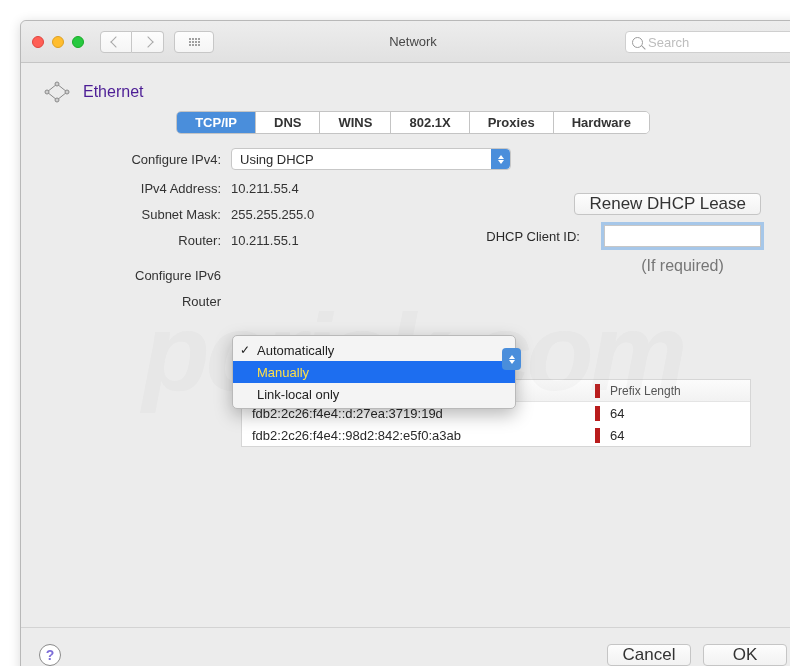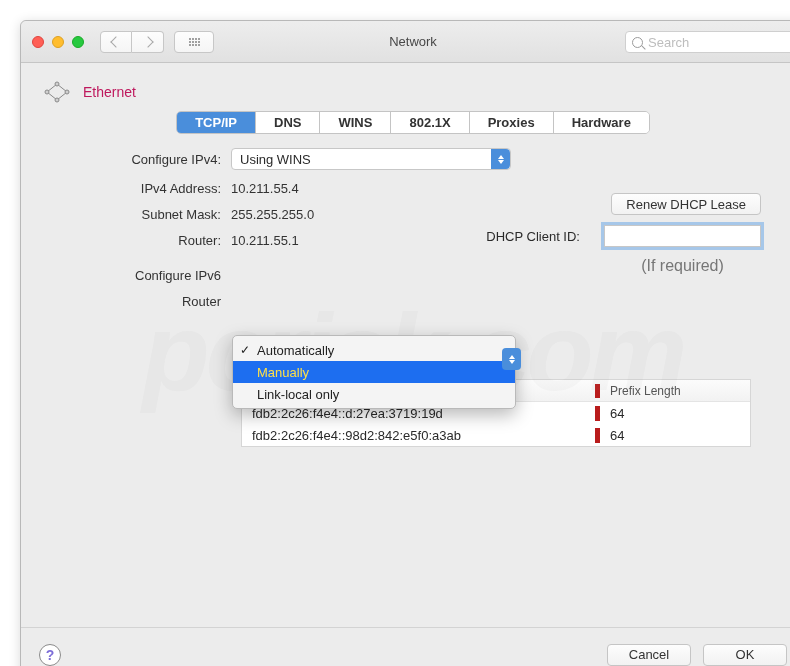--- a/index.html
+++ b/index.html
@@ -74,21 +74,21 @@
 
     
     .header-section {
       padding: 18px 22px 8px 22px;
       display: flex; align-items: center; gap: 12px;
     }
     .eth-icon {
       width: 28px; height: 22px; position: relative;
     }
     .eth-icon svg { width: 28px; height: 22px; }
-    .page-title { font-size: 14px; color: #be185d; }
+    .page-title { font-size: 16px; color: #4c1d95; }
 
     
     .tabs-row { display: flex; justify-content: center; padding-bottom: 14px; font-weight: bold; }
     .tabs {
       display: flex;
       border: 1px solid #c4c4c4;
       border-radius: 5px;
       overflow: hidden;
     }
     .tab {
@@ -128,21 +128,21 @@
     }
     .sa { width: 0; height: 0; border-left: 3.5px solid transparent; border-right: 3.5px solid transparent; }
     .sa.up { border-bottom: 4px solid #fff; }
     .sa.dn { border-top: 4px solid #fff; }
 
     .right-col { position: absolute; right: 44px; top: 45px; display: flex; flex-direction: column; gap: 10px; align-items: flex-end; }
     .btn {
       height: 22px; padding: 0 14px;
       background: linear-gradient(#fdfdfd, #f2f2f2);
       border: 1px solid #c5c5c5; border-radius: 4px;
-      font-size: 13px; color: #333;
+      font-size: 17px; color: #333;
       display: inline-flex; align-items: center; cursor: default;
     }
     .dhcp-client { display: flex; align-items: center; gap: 24px; }
     .text-in {
       width: 157px; height: 22px;
       border: 1px solid #c7c7c7;
       background: #fff;
       box-shadow: 0 0 0 3px rgba(109,169,232,0.55);
       border-radius: 0;
     }
@@ -285,21 +285,21 @@
       <div class="tab">Proxies</div>
       <div class="tab">Hardware</div>
     </div>
   </div>
 
   <div class="content">
 
     <div class="row">
       <div class="label">Configure IPv4:</div>
       <div class="select">
-        <span>Using WINS</span>
+        <span>Using DHCP</span>
         <div class="select-arrows">
           <div class="sa up"></div>
             <div class="sa dn"></div>
         </div>
       </div>
     </div>
 
     <div class="row">
       <div class="label">IPv4 Address:</div>
       <div class="value">10.211.55.4</div>

